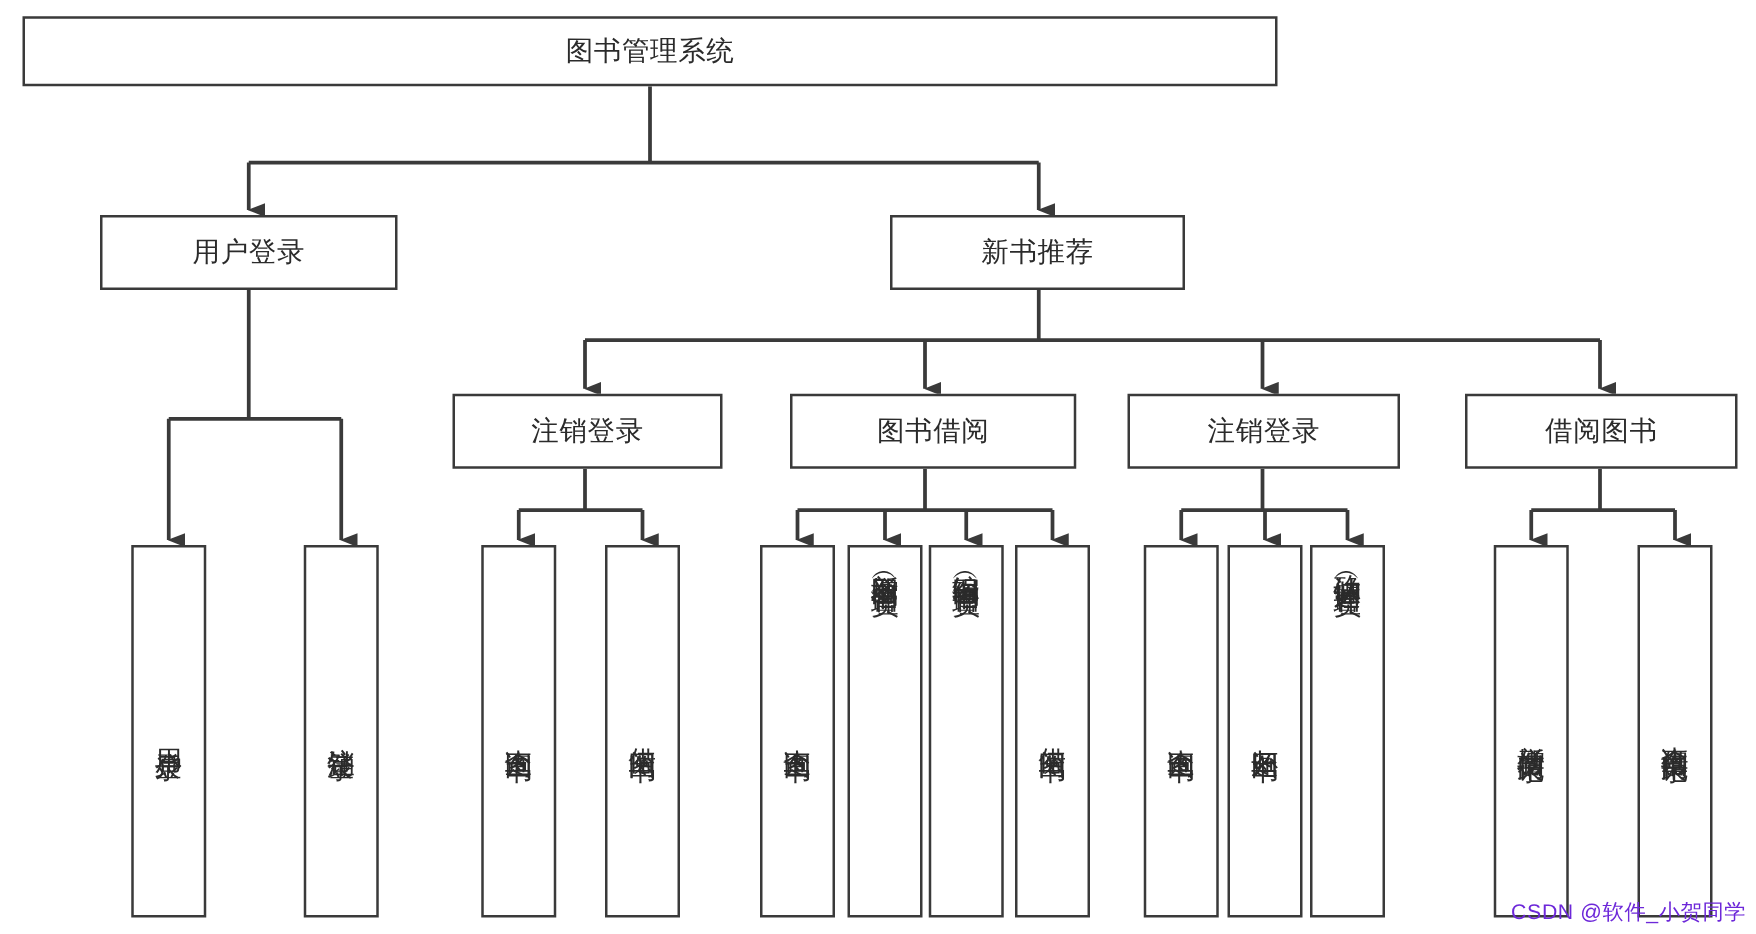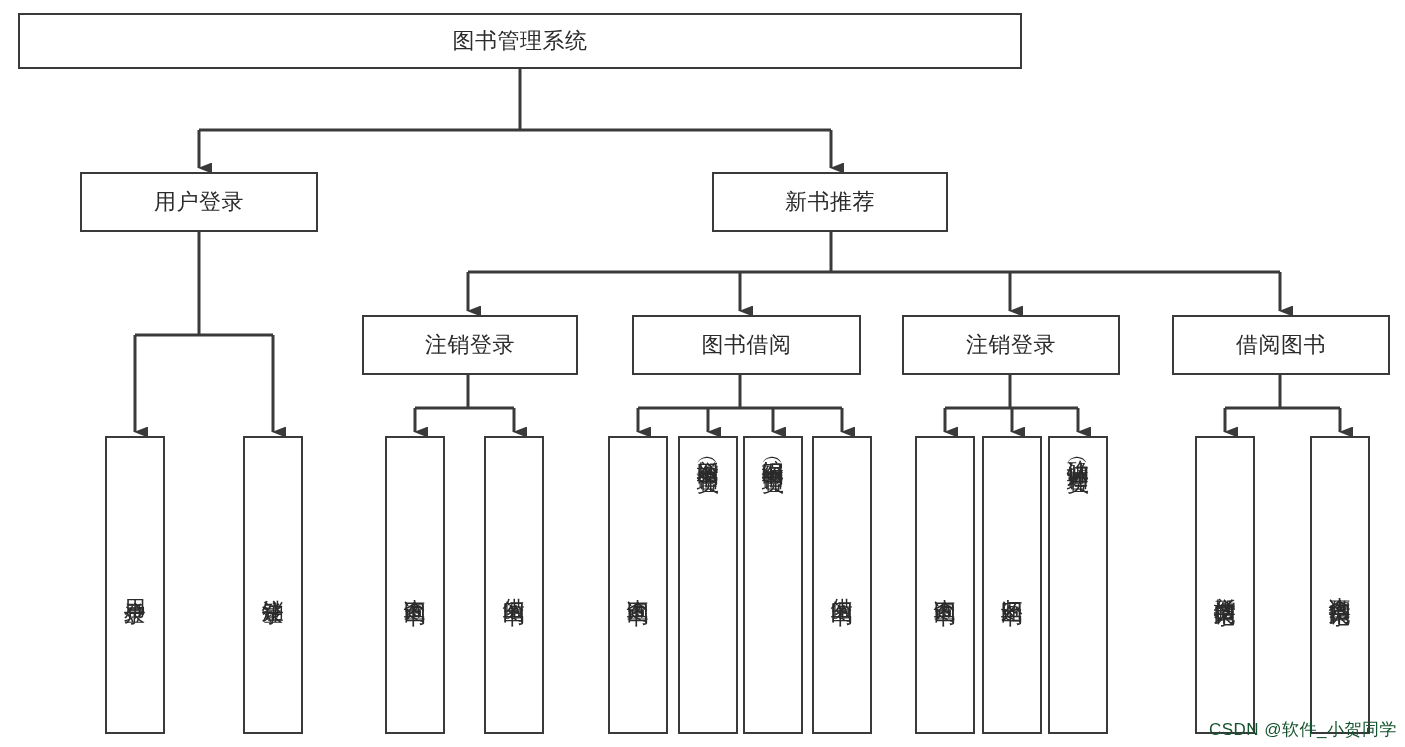--- a/index.html
+++ b/index.html
@@ -68,21 +68,21 @@
     top: 0;
     width: 1405px;
     height: 747px;
     pointer-events: none;
   }
   #watermark {
     position: absolute;
     right: 8px;
     bottom: 6px;
     font-size: 17px;
-    color: #14532d;
+    color: #6d28d9;
     letter-spacing: 0.5px;
     white-space: nowrap;
     font-family: "Liberation Sans", "DejaVu Sans", sans-serif;
   }
 </style>
 </head>
 <body>
 
 <div id="diagram-root">
 

